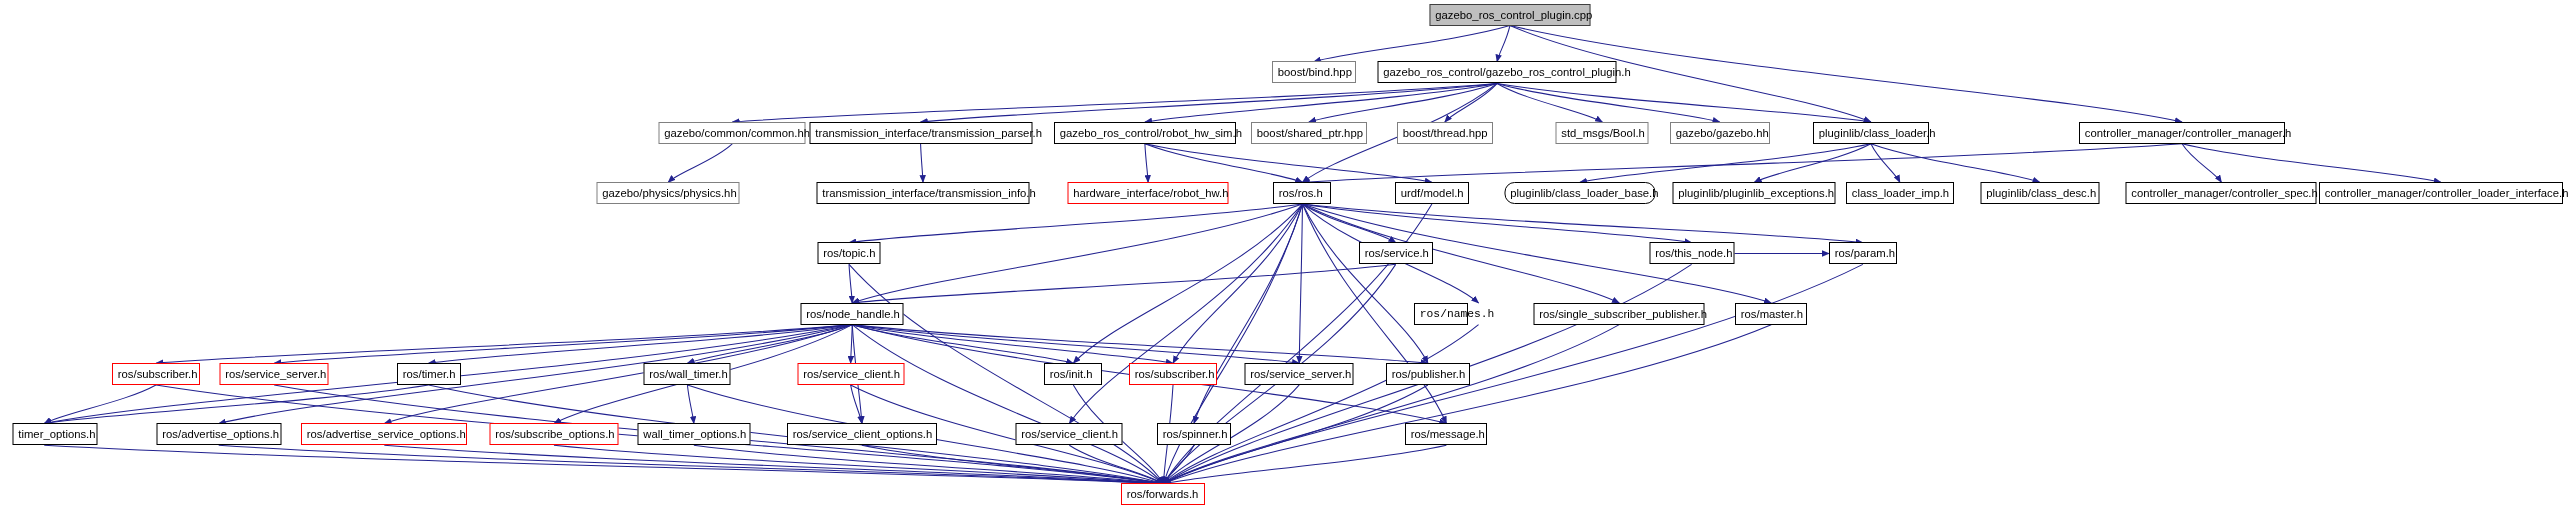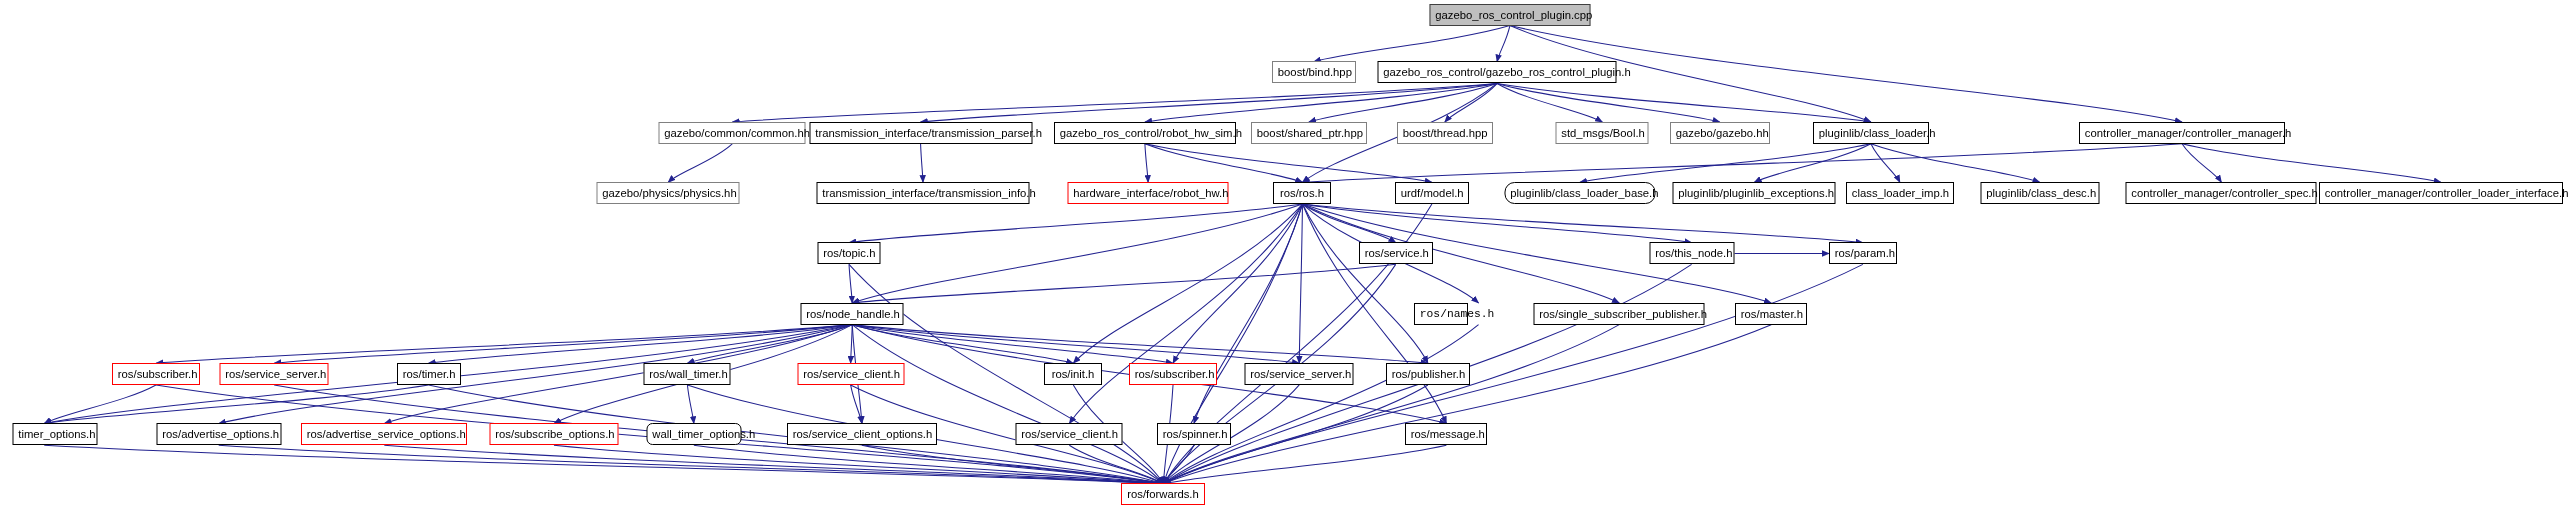--- a/index.html
+++ b/index.html
@@ -22,21 +22,21 @@
     top: 0;
     width: 2576px;
     height: 511px;
     pointer-events: none;
   }
   .node {
     position: absolute;
     box-sizing: border-box;
     height: 22px;
     line-height: 20px;
-    text-align: center;
+    text-align: left;
     white-space: nowrap;
     font-size: 11.3px;
     color: #000000;
     background: #ffffff;
     border: 0.8px solid #808080;
     transform: translate(-50%, -50%);
     padding: 0 4.8px;
     z-index: 5;
     cursor: default;
   }
@@ -192,21 +192,21 @@
       <div class="node solid" style="left: 687px; top: 374px; width: 87px;"><span>ros/wall_timer.h</span></div>
       <div class="node red" style="left: 851px; top: 374px; width: 107px;"><span>ros/service_client.h</span></div>
       <div class="node solid" style="left: 1073px; top: 374px; width: 58px;"><span>ros/init.h</span></div>
       <div class="node red" style="left: 1173px; top: 374px; width: 88px;"><span>ros/subscriber.h</span></div>
       <div class="node solid" style="left: 1299px; top: 374px; width: 109px;"><span>ros/service_server.h</span></div>
       <div class="node solid" style="left: 1428px; top: 374px; width: 84px;"><span>ros/publisher.h</span></div>
       <div class="node solid" style="left: 44px; top: 434px; width: 85px; margin-left: 11px;"><span>timer_options.h</span></div>
       <div class="node solid" style="left: 219px; top: 434px; width: 125px;"><span>ros/advertise_options.h</span></div>
       <div class="node red" style="left: 384px; top: 434px; width: 166px;"><span>ros/advertise_service_options.h</span></div>
       <div class="node red" style="left: 554px; top: 434px; width: 129px;"><span>ros/subscribe_options.h</span></div>
-      <div class="node solid" style="left: 694px; top: 434px; width: 95px; border-radius: 6px;"><span>wall_timer_options.h</span></div>
+      <div class="node solid" style="left: 694px; top: 434px; width: 113px;"><span>wall_timer_options.h</span></div>
       <div class="node solid" style="left: 862px; top: 434px; width: 150px;"><span>ros/service_client_options.h</span></div>
       <div class="node solid" style="left: 1069px; top: 434px; width: 107px;"><span>ros/service_client.h</span></div>
       <div class="node solid" style="left: 1194px; top: 434px; width: 74px;"><span>ros/spinner.h</span></div>
       <div class="node solid" style="left: 1446px; top: 434px; width: 82px;"><span>ros/message.h</span></div>
       <div class="node red" style="left: 1163px; top: 494px; width: 84px;"><span>ros/forwards.h</span></div>
     </div>
 </div>
 
 
 </body></html>

